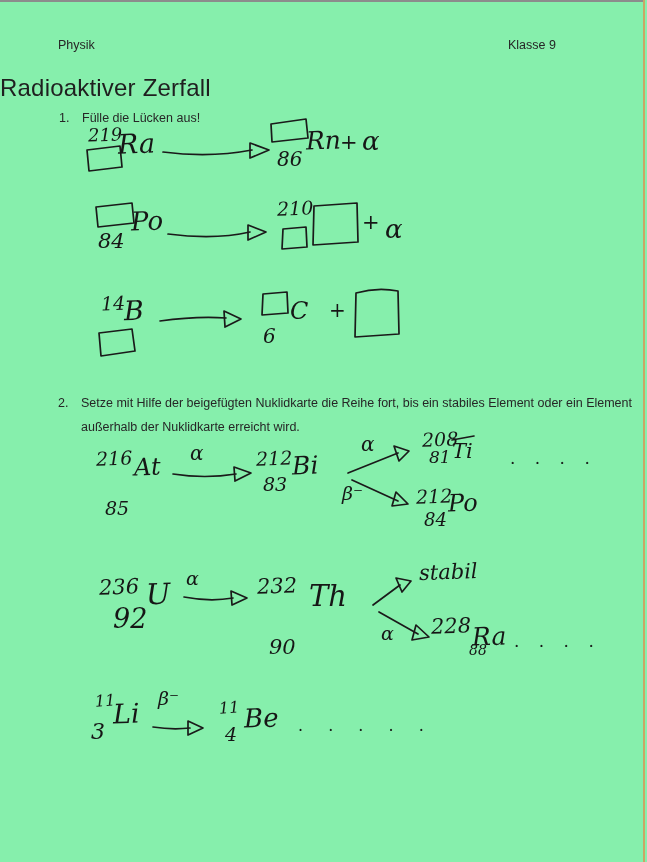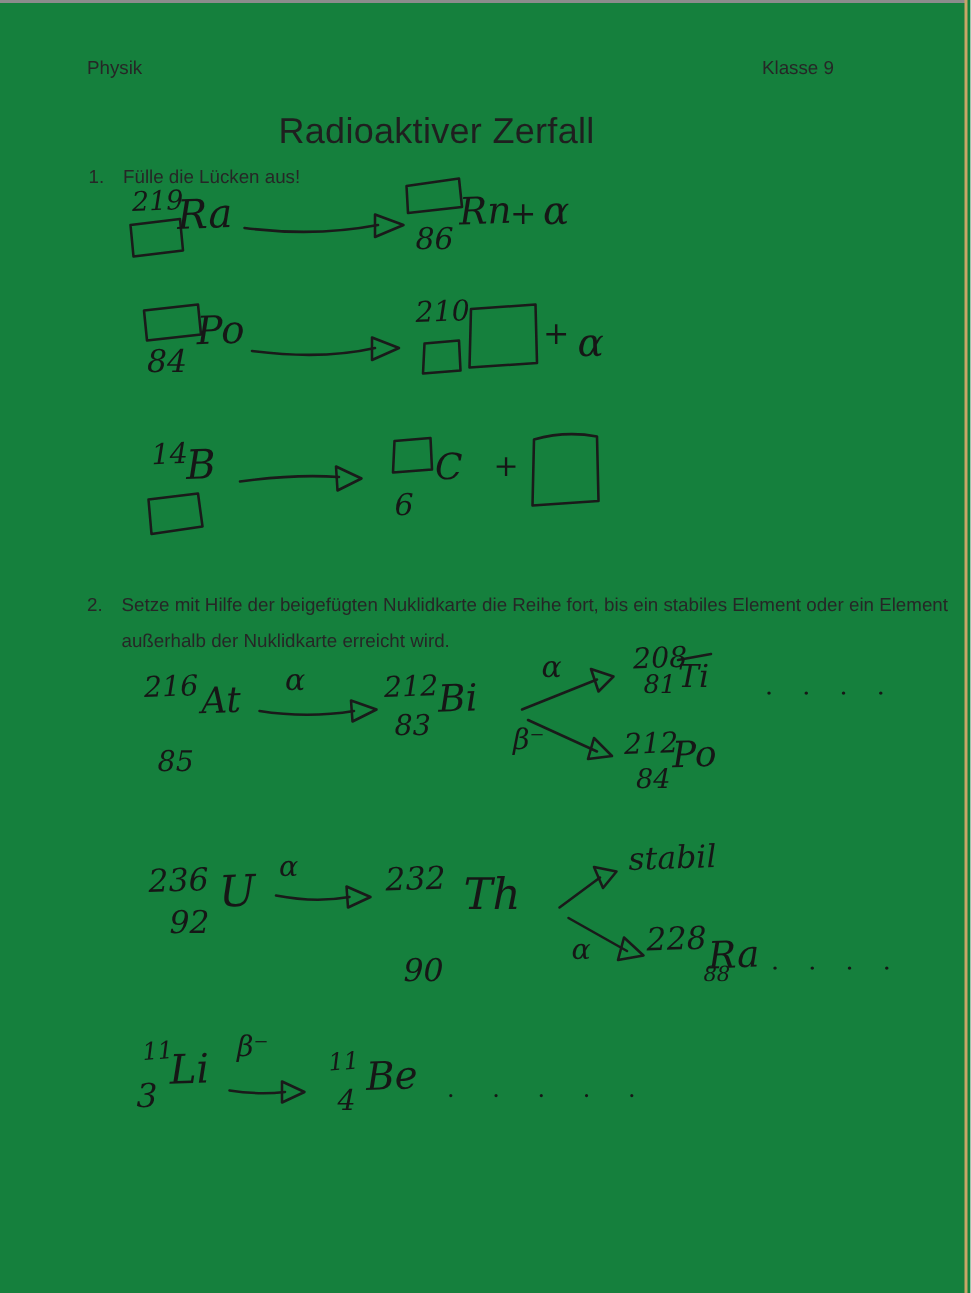--- a/index.html
+++ b/index.html
@@ -1,27 +1,27 @@
 <!DOCTYPE html>
 <html><head>
 <meta charset="utf-8">
 <style>
   * { margin:0; padding:0; box-sizing:border-box; }
   html,body { background:#ffffff; }
   .page {
     position:relative; width:647px; height:862px;
-    background:#15803d; overflow:hidden;
+    background:#86efac; overflow:hidden;
     font-family:"Liberation Sans", sans-serif;
   }
   .edge-top { position:absolute; left:0; top:0; width:644px; height:2px; background:#8c8c8c; }
   .edge-right { position:absolute; left:643px; top:0; width:2px; height:862px; background:#c9a667; }
 
   .pr { position:absolute; color:#262626; font-size:12.5px; line-height:1.15; white-space:nowrap; }
   .title {
-    position:absolute; left:0; top:74px; width:582px; text-align:center;
+    position:absolute; left:0; top:74px; width:582px; 
     font-size:24px; color:#1f1f1f; font-weight:400; letter-spacing:0.2px;
   }
 
   .hw {
     position:absolute; color:#161616; line-height:1; white-space:nowrap;
     font-family:"DejaVu Serif", serif; font-style:italic;
   }
   .tilt-l { transform:rotate(-4deg); }
   .tilt-s { transform:rotate(-2deg); }
   .dots { letter-spacing:7px; font-style:normal; }
@@ -118,21 +118,21 @@
   <span class="hw tilt-s" style="left:422px; top:430px; font-size:19px;">208</span>
   <span class="hw" style="left:429px; top:449px; font-size:17px;">81</span>
   <span class="hw" style="left:452px; top:441px; font-size:21px;">Ti</span>
   <span class="hw dots" style="left:510px; top:455px; font-size:17px;">· · · ·</span>
   <span class="hw" style="left:342px; top:484px; font-size:19px;">β⁻</span>
   <span class="hw tilt-s" style="left:416px; top:487px; font-size:19px;">212</span>
   <span class="hw" style="left:424px; top:511px; font-size:18px;">84</span>
   <span class="hw tilt-s" style="left:448px; top:491px; font-size:24px;">Po</span>
 
   <span class="hw tilt-s" style="left:99px; top:577px; font-size:21px;">236</span>
-  <span class="hw" style="left:113px; top:605px; font-size:21px;text-align:right;">92</span>
+  <span class="hw" style="left:113px; top:605px; font-size:27px;text-align:right;">92</span>
   <span class="hw tilt-s" style="left:146px; top:580px; font-size:29px;">U</span>
   <span class="hw" style="left:186px; top:569px; font-size:19px;">α</span>
   <span class="hw tilt-s" style="left:257px; top:576px; font-size:21px;">232</span>
   <span class="hw" style="left:269px; top:637px; font-size:21px;">90</span>
   <span class="hw" style="left:309px; top:582px; font-size:29px;">Th</span>
   <span class="hw tilt-s" style="left:419px; top:562px; font-size:21px;">stabil</span>
   <span class="hw" style="left:381px; top:624px; font-size:19px;">α</span>
   <span class="hw tilt-s" style="left:431px; top:616px; font-size:21px;">228</span>
   <span class="hw" style="left:438px; top:643px; font-size:14px;margin-left:31px;">88</span>
   <span class="hw tilt-s" style="left:472px; top:624px; font-size:25px;">Ra</span>

